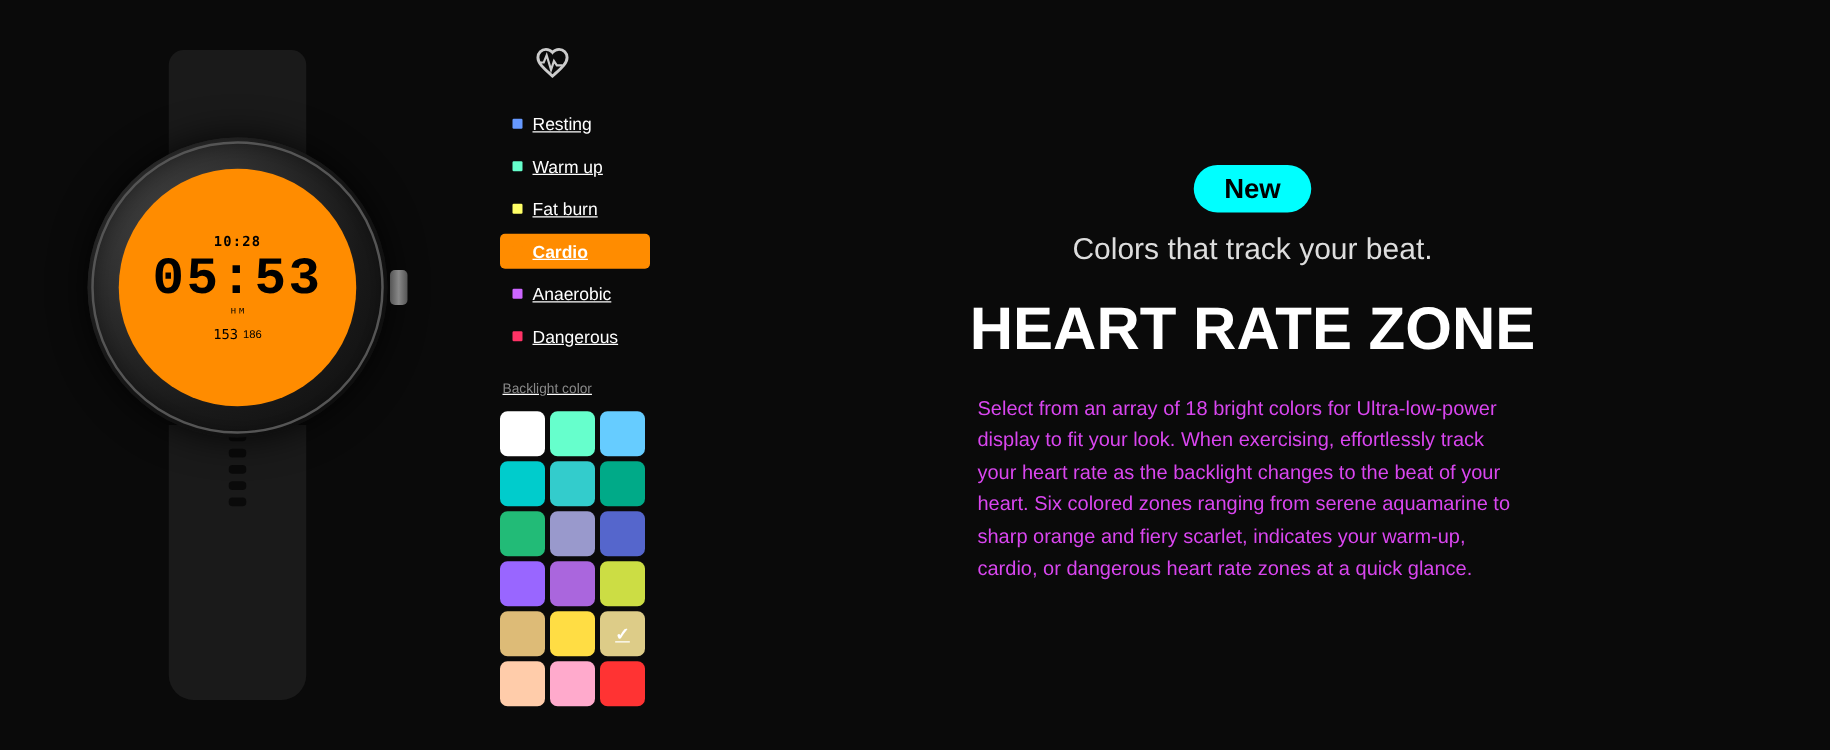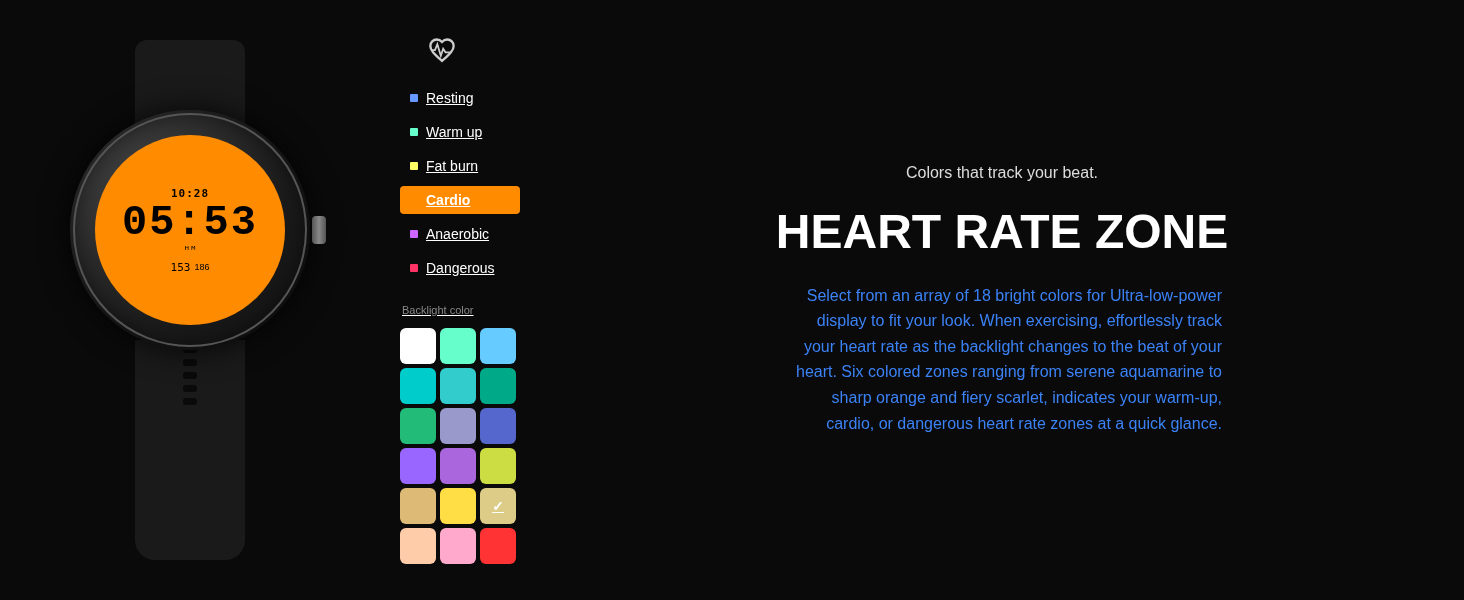--- a/index.html
+++ b/index.html
@@ -236,39 +236,39 @@
     .new-badge {
       background: #00FFFF;
       color: #000;
       font-size: 22px;
       font-weight: 800;
       padding: 6px 24px;
       border-radius: 50px;
       margin-bottom: 16px;
     }
     .subtitle {
-      font-size: 16px;
+      font-size: 24px;
       color: #ddd;
       margin-bottom: 8px;
       text-align: center;
     }
     .main-title {
       font-size: 48px;
       font-weight: 900;
       color: #fff;
       text-align: center;
       line-height: 1.1;
       text-transform: uppercase;
       margin-bottom: 24px;
       margin-top: 16px;
     }
     .description {
       font-size: 16px;
-      color: #3b82f6;
-      text-align: right;
+      color: #d946ef;
+      text-align: left;
       line-height: 1.6;
       max-width: 440px;
     }
     .zone-selector-row {
       display: flex;
       flex-direction: column;
       gap: 0;
     }
   </style>
 </head>
@@ -360,20 +360,21 @@
           <div class="color-swatch" style="background: rgb(255, 221, 68);"></div>
           <div class="color-swatch selected" style="background: rgb(221, 204, 136);"></div>
           <div class="color-swatch" style="background: rgb(255, 204, 170);"></div>
           <div class="color-swatch" style="background: rgb(255, 170, 204);"></div>
           <div class="color-swatch" style="background: rgb(255, 51, 51);"></div>
         </div>
     </div>
   </div>
 
   <div class="right-content">
+    <div class="new-badge">New</div>
     <div class="subtitle">Colors that track your beat.</div>
     <div class="main-title">
       <span>HEART RATE ZONE</span><br>
     </div>
     <div class="description">Select from an array of 18 bright colors for Ultra-low-power display to fit your look. When exercising, effortlessly track your heart rate as the backlight changes to the beat of your heart. Six colored zones ranging from serene aquamarine to sharp orange and fiery scarlet, indicates your warm-up, cardio, or dangerous heart rate zones at a quick glance.</div>
   </div>
 
 </div>
 
 </body></html>

